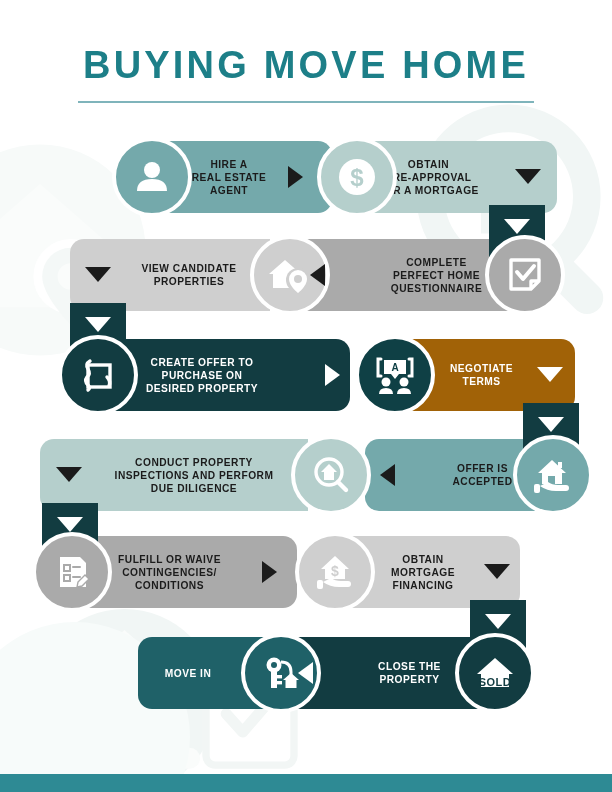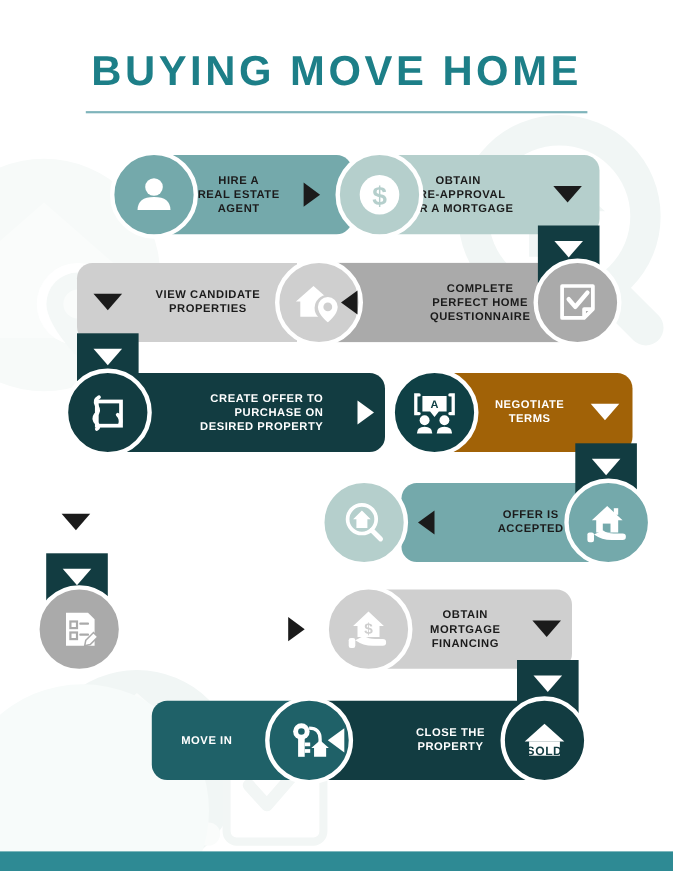--- a/index.html
+++ b/index.html
@@ -118,21 +118,21 @@
       <rect x="6" y="4" width="48" height="52" rx="5" fill="#ffffff" stroke="#f2f6f5" stroke-width="4"></rect>
       <path d="M17 28 L26 38 L45 16" fill="none" stroke="#f2f6f5" stroke-width="6" stroke-linecap="round" stroke-linejoin="round"></path>
     </svg>
   </div>
 
   <div class="wm-circle" style="left:-40px;bottom:-60px;width:230px;height:230px;background:#f7fbfa;"></div>
 
   <div class="title">BUYING MOVE HOME</div>
   <div class="title-rule"></div>
 
-  <div class="row" style="top:141px;left:0;width:568px;">
+  <div class="row" style="top:141px;left:12px;width:568px;">
 
     <div class="bar" style="left:140px;width:180px;background:#74a9ab;border-radius:0 14px 14px 0;">
       <div class="bar-label lbl-dark" style="padding-right:26px;white-space:pre-line;">HIRE A
 REAL ESTATE
 AGENT</div>
     </div>
 
     <div class="tri-right" style="left:276px;top:25px;border-left:15px solid #1b1b1b;"></div>
 
     <div class="bar" style="left:330px;width:215px;background:#b5cfcc;border-radius:0 14px 14px 0;">
@@ -195,21 +195,21 @@
     </div>
   </div>
 
   <div class="conn" style="left:70px;top:303px;background:#123c41;">
     <div class="tri-down" style="border-top:15px solid #ffffff;"></div>
   </div>
 
   <div class="row" style="top:339px;left:0;width:612px;">
 
     <div class="bar" style="left:90px;width:260px;background:#123c41;border-radius:0 14px 14px 0;">
-      <div class="bar-label lbl-light" style="padding-right:56px;padding-left:20px;white-space:pre-line;text-align:right;">CREATE OFFER TO
+      <div class="bar-label lbl-light" style="padding-right:56px;padding-left:20px;white-space:pre-line;">CREATE OFFER TO
 PURCHASE ON
 DESIRED PROPERTY</div>
     </div>
     <div class="tri-right" style="left:325px;top:25px;border-left:15px solid #ffffff;"></div>
 
     <div class="bar" style="left:400px;width:175px;background:#a16207;border-radius:0 14px 14px 0;justify-content:flex-end;">
       <div class="bar-label lbl-light" style="padding-left:30px;padding-right:42px;white-space:pre-line;">NEGOTIATE
 TERMS</div>
     </div>
     <div class="tri-down" style="left:537px;top:28px;border-top:15px solid #ffffff;"></div>
@@ -235,20 +235,25 @@
       </svg>
     </div>
   </div>
 
   <div class="conn" style="left:523px;top:403px;background:#123c41;">
     <div class="tri-down" style="border-top:15px solid #ffffff;"></div>
   </div>
 
   <div class="row" style="top:439px;left:0;width:612px;">
 
+    <div class="bar" style="left:40px;width:268px;background:#b5cfcc;border-radius:14px 0 0 14px;">
+      <div class="bar-label lbl-dark" style="padding-left:40px;white-space:pre-line;">CONDUCT PROPERTY
+INSPECTIONS AND PERFORM
+DUE DILIGENCE</div>
+    </div>
     <div class="tri-down" style="left:56px;top:28px;border-top:15px solid #1b1b1b;"></div>
 
     <div class="bar" style="left:365px;width:195px;background:#74a9ab;">
       <div class="bar-label lbl-dark" style="padding-left:40px;white-space:pre-line;text-align:center;">OFFER IS
 ACCEPTED</div>
     </div>
     <div class="tri-left" style="left:380px;top:25px;border-right:15px solid #1b1b1b;"></div>
 
     <div class="circ" style="left:291px;background:#b5cfcc;">
       <svg width="42" height="42" viewBox="0 0 42 42">
@@ -268,20 +273,25 @@
       </svg>
     </div>
   </div>
 
   <div class="conn" style="left:42px;top:503px;background:#123c41;">
     <div class="tri-down" style="border-top:15px solid #ffffff;"></div>
   </div>
 
   <div class="row" style="top:536px;left:0;width:612px;">
 
+    <div class="bar" style="left:72px;width:225px;background:#aaaaaa;">
+      <div class="bar-label lbl-dark" style="padding-right:30px;white-space:pre-line;">FULFILL OR WAIVE
+CONTINGENCIES/
+CONDITIONS</div>
+    </div>
     <div class="tri-right" style="left:262px;top:25px;border-left:15px solid #1b1b1b;"></div>
 
     <div class="bar" style="left:340px;width:180px;background:#cfcfcf;border-radius:0 14px 14px 0;">
       <div class="bar-label lbl-dark" style="padding-left:26px;padding-right:40px;white-space:pre-line;">OBTAIN
 MORTGAGE
 FINANCING</div>
     </div>
     <div class="tri-down" style="left:484px;top:28px;border-top:15px solid #1b1b1b;"></div>
 
     <div class="circ" style="left:32px;background:#aaaaaa;">

